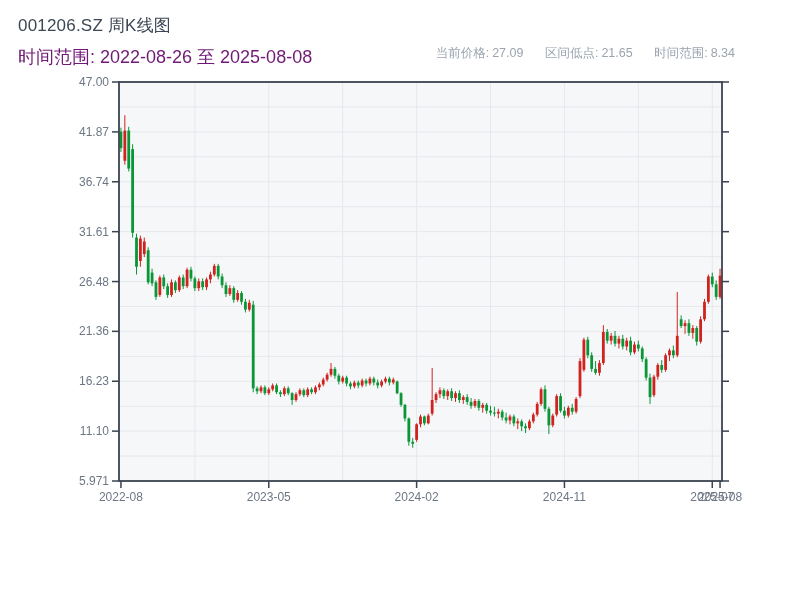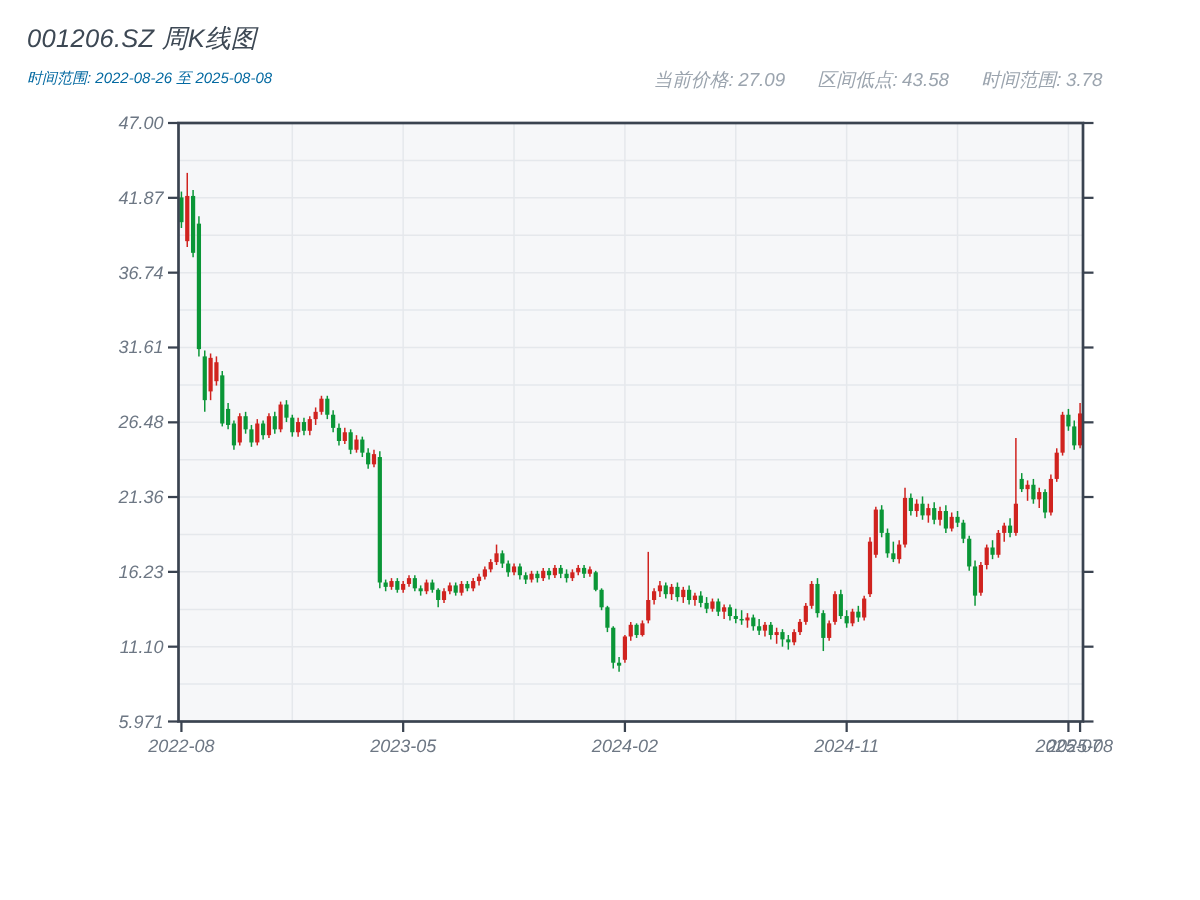--- a/index.html
+++ b/index.html
@@ -1,40 +1,40 @@
 <!DOCTYPE html>
 <html><head>
 <meta charset="utf-8">
 <style>
   html,body{margin:0;padding:0;background:#ffffff;}
   body{width:800px;height:600px;overflow:hidden;position:relative;
        font-family:"Liberation Sans","DejaVu Sans",sans-serif;}
-  .stage{position:absolute;left:0;top:0;width:800px;height:600px;font-style:italic;}
+  .stage{position:absolute;left:0;top:0;width:800px;height:600px;}
   .title{position:absolute;left:18px;top:14px;font-size:17px;font-weight:500;
          color:#3d4854;letter-spacing:.2px;}
   .subrow{position:absolute;left:18px;top:45px;width:764px;height:16px;}
-  .subtitle{position:absolute;left:0;top:0;font-size:10px;color:#0369a1;}
+  .subtitle{position:absolute;left:0;top:0;font-size:18px;color:#701a75;}
   .stats{position:absolute;right:47px;top:0;font-size:12.5px;color:#9ba4ae;white-space:nowrap;}
   .stat{margin-left:18px;}
   .stat:first-child{margin-left:0;}
   .stat .v{margin-left:3px;}
   #chart{position:absolute;left:0;top:0;width:800px;height:600px;}
   svg text{font-family:"Liberation Sans","DejaVu Sans",sans-serif;}
 </style>
 </head>
 <body>
 
 <div class="stage">
   <div class="title">001206.SZ 周K线图</div>
   <div class="subrow">
     <span class="subtitle">时间范围: 2022-08-26 至 2025-08-08</span>
     <span class="stats">
       <span class="stat"><span>当前价格:</span><span class="v">27.09</span></span>
-      <span class="stat"><span>区间低点:</span><span class="v">43.58</span></span>
-      <span class="stat"><span>时间范围:</span><span class="v">3.78</span></span>
+      <span class="stat"><span>区间低点:</span><span class="v">21.65</span></span>
+      <span class="stat"><span>时间范围:</span><span class="v">8.34</span></span>
     </span>
   </div>
   <div id="chart"><svg width="800" height="600">
         <rect x="119" y="82" width="603" height="399" fill="#f6f7f9"></rect>
         <line x1="119" y1="131.88837163957203" x2="722" y2="131.88837163957203" stroke="#e5e8ec" stroke-width="1"></line>
         <line x1="119" y1="181.776743279144" x2="722" y2="181.776743279144" stroke="#e5e8ec" stroke-width="1"></line>
         <line x1="119" y1="231.66511491871606" x2="722" y2="231.66511491871606" stroke="#e5e8ec" stroke-width="1"></line>
         <line x1="119" y1="281.55348655828806" x2="722" y2="281.55348655828806" stroke="#e5e8ec" stroke-width="1"></line>
         <line x1="119" y1="331.34460991006364" x2="722" y2="331.34460991006364" stroke="#e5e8ec" stroke-width="1"></line>
         <line x1="119" y1="381.23298154963567" x2="722" y2="381.23298154963567" stroke="#e5e8ec" stroke-width="1"></line>

